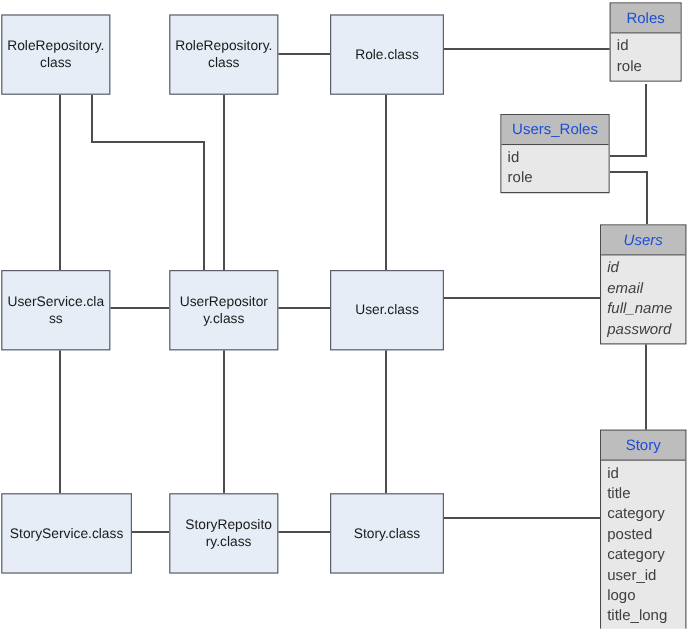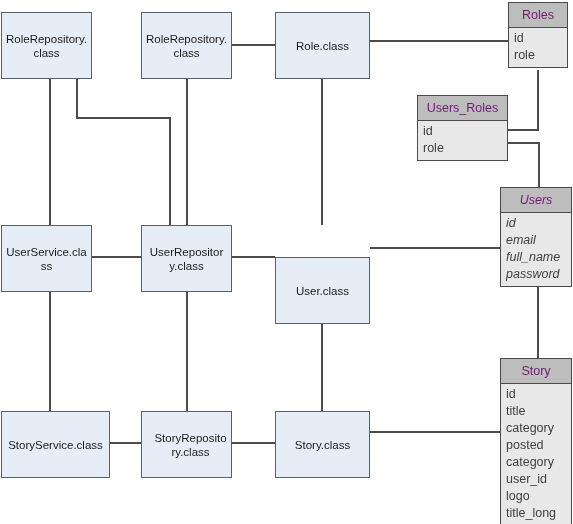--- a/index.html
+++ b/index.html
@@ -55,21 +55,21 @@
     z-index: 2;
   }
   .table-header {
     box-sizing: border-box;
     background: #bdbdbd;
     border-bottom: 1px solid #4a4a4a;
     text-align: center;
     font-size: 12.5px;
     line-height: 24px;
     height: 25px;
-    color: #701a75;
+    color: #1d4ed8;
   }
   .table-body {
     box-sizing: border-box;
     background: #e8e8e8;
     padding: 2px 0 3px 5px;
   }
   .table-field {
     font-size: 12.5px;
     line-height: 17px;
     color: #404040;
@@ -135,21 +135,21 @@
   </div>
 
   <div class="node" style="left:1px; top:225px; width:91px; height:67px;">
     <span class="node-label">UserService.class</span>
   </div>
 
   <div class="node" style="left:141px; top:225px; width:91px; height:67px;">
     <span class="node-label">UserRepository.class</span>
   </div>
 
-  <div class="node" style="left:275px; top:225px; width:95px; height:67px;margin-top:32px;">
+  <div class="node" style="left:275px; top:225px; width:95px; height:67px;">
     <span class="node-label">User.class</span>
   </div>
 
   <div class="node" style="left:1px; top:411px; width:109px; height:67px;">
     <span class="node-label">StoryService.class</span>
   </div>
 
   <div class="node" style="left:141px; top:411px; width:91px; height:67px;padding-left:12px;">
     <span class="node-label">StoryRepository.class</span>
   </div>

